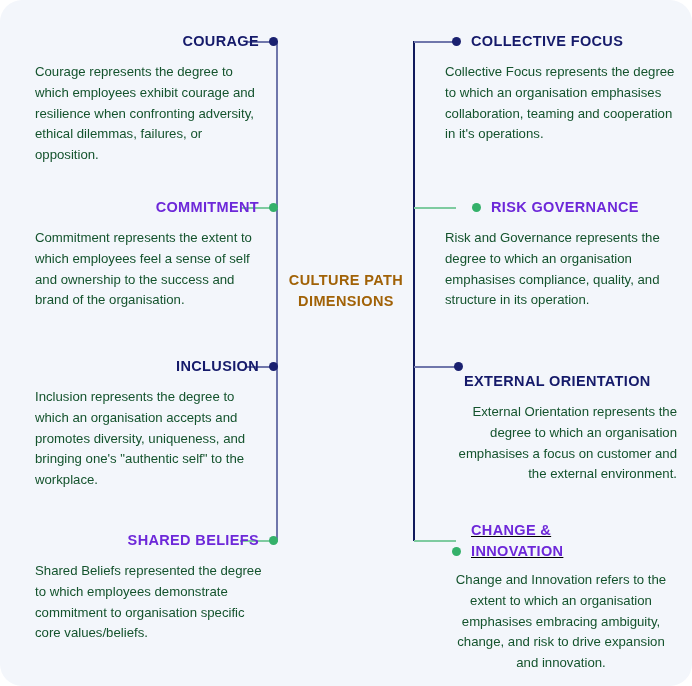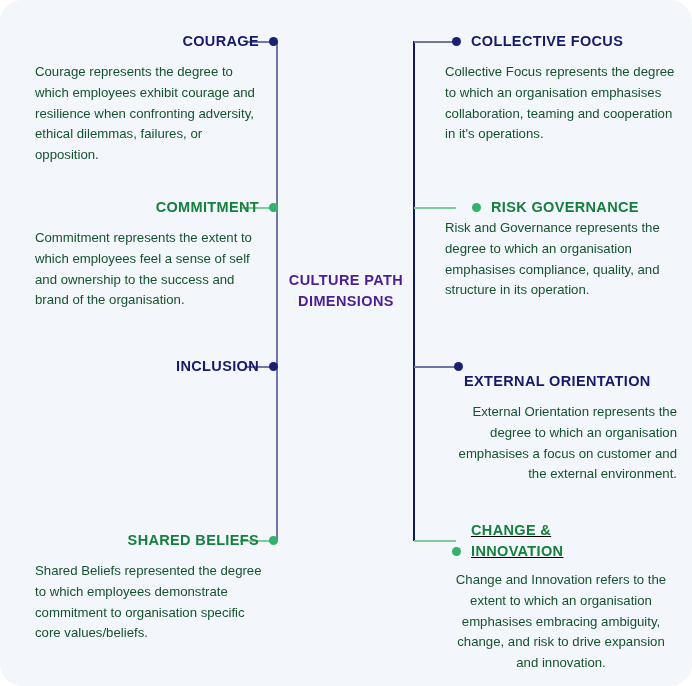--- a/index.html
+++ b/index.html
@@ -69,21 +69,21 @@
     line-height: 20.8px;
     color: #14532d;
     font-weight: 400;
   }
   .col-left .desc  { margin-left: 35px; width: 228px; }
   .col-right .desc { margin-left: 31px; width: 232px; }
 
   
   .navy  .head-label { color: #151a6a; }
   .navy  .dot        { background: #1a2170; }
-  .green .head-label { color: #15803d; }
+  .green .head-label { color: #6d28d9; }
   .green .dot        { background: #34b16a; }
 
   
   .spine {
     position: absolute;
     width: 2px;
     top: 41px;
     height: 500px;
   }
   .spine-left  { left: 276px; background: #6f76ab; }
@@ -98,21 +98,21 @@
   .centre-title {
     position: absolute;
     left: 279px;
     top: 270px;
     width: 134px;
     text-align: center;
     font-size: 14.5px;
     font-weight: bold;
     line-height: 21px;
     letter-spacing: 0.4px;
-    color: #4c1d95;
+    color: #a16207;
     text-transform: uppercase;
     white-space: pre-line;
   }
 </style>
 </head>
 <body>
 
 <div id="canvas">
 
   <div class="spine spine-left"></div>
@@ -144,20 +144,21 @@
         <span class="dot"></span>
       </div>
       <div class="desc" style="margin-top:10px;">Commitment represents the extent to which employees feel a sense of self and ownership to the success and brand of the organisation.</div>
     </div>
 
     <div class="item navy" style="top:356px;">
       <div class="item-head">
         <span class="head-label">INCLUSION</span>
         <span class="dot"></span>
       </div>
+      <div class="desc" style="margin-top:10px;">Inclusion represents the degree to which an organisation accepts and promotes diversity, uniqueness, and bringing one's "authentic self" to the workplace.</div>
     </div>
 
     <div class="item green" style="top:530px;">
       <div class="item-head">
         <span class="head-label">SHARED BELIEFS</span>
         <span class="dot"></span>
       </div>
       <div class="desc" style="margin-top:10px;">Shared Beliefs represented the degree to which employees demonstrate commitment to organisation specific core values/beliefs.</div>
     </div>
 
@@ -174,21 +175,21 @@
         <span class="head-label">COLLECTIVE FOCUS</span>
       </div>
       <div class="desc" style="margin-top:10px;">Collective Focus represents the degree to which an organisation emphasises collaboration, teaming and cooperation in it's operations.</div>
     </div>
 
     <div class="item green" style="top:197px;">
       <div class="item-head" style="padding-left:58px;">
         <span class="dot"></span>
         <span class="head-label">RISK GOVERNANCE</span>
       </div>
-      <div class="desc" style="">Risk and Governance represents the degree to which an organisation emphasises compliance, quality, and structure in its operation.</div>
+      <div class="desc" style="margin-top:10px;">Risk and Governance represents the degree to which an organisation emphasises compliance, quality, and structure in its operation.</div>
     </div>
 
     <div class="item navy" style="top:356px;">
       <div class="item-head" style="padding-left:40px;flex-direction:column;">
         <span class="dot"></span>
         <span class="head-label">EXTERNAL ORIENTATION</span>
       </div>
       <div class="desc" style="margin-top:10px;text-align:right;">External Orientation represents the degree to which an organisation emphasises a focus on customer and the external environment.</div>
     </div>
 

